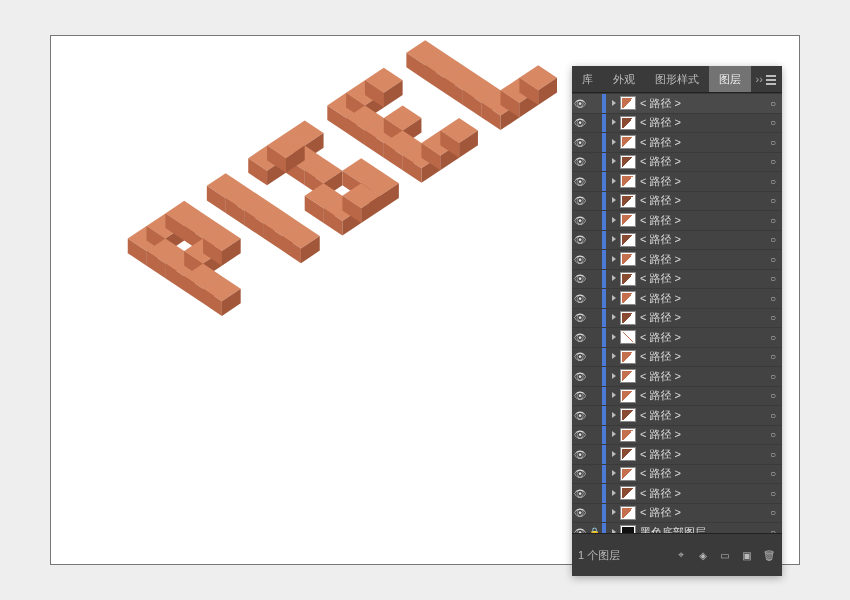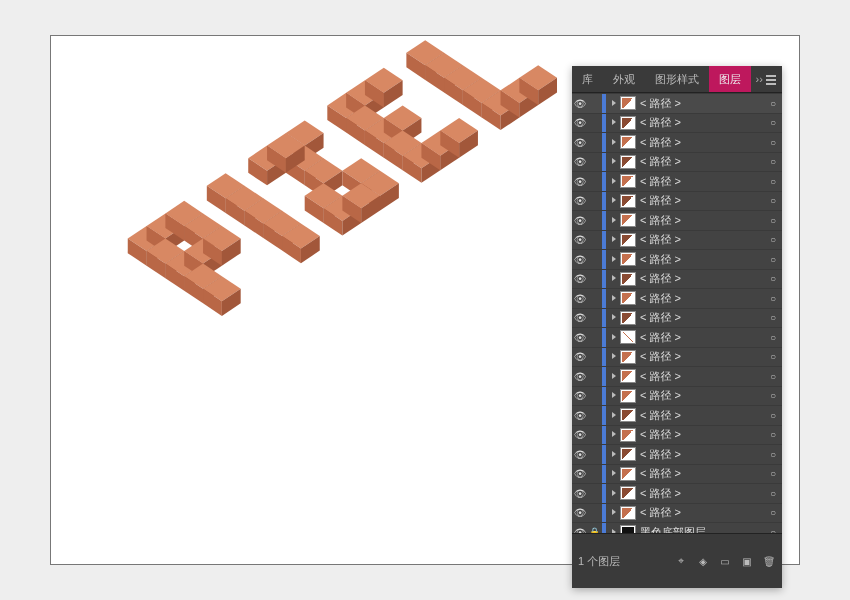--- a/index.html
+++ b/index.html
@@ -1,38 +1,38 @@
 <!DOCTYPE html>
 <html><head>
 <meta charset="utf-8">
 <style>
   html,body{margin:0;padding:0;width:850px;height:600px;background:#eeeeee;font-family:"Microsoft YaHei",Arial,sans-serif;overflow:hidden}
   .frame{position:absolute;left:50px;top:35px;width:750px;height:530px;background:#fff;border:1px solid #777;box-sizing:border-box}
   .canvas{position:absolute;left:0;top:0;width:100%;height:100%;overflow:hidden}
   .panel{position:absolute;right:17px;top:30px;width:210px;background:#434343;color:#ccc;font-size:11px;box-shadow:0 2px 8px rgba(0,0,0,.3)}
   .tabs{display:flex;align-items:stretch;height:26px;border-bottom:1px solid #222;background:#3a3a3a}
   .tab{padding:0 10px;line-height:26px;color:#bbb;cursor:pointer}
-  .tab.active{background:#be185d;color:#eee}
+  .tab.active{background:#737373;color:#eee}
   .tab-more{flex:1;text-align:right;padding-right:6px;line-height:26px;color:#aaa}
   .rows{max-height:440px;overflow:hidden}
   .row{display:flex;align-items:center;height:18.5px;border-top:1px solid #3a3a3a;background:#434343}
   .row.sel{background:#4a4a4a}
   .row .eye{width:16px;text-align:center;color:#ddd;font-size:10px}
   .row .lock{width:14px;text-align:center;color:#bbb;font-size:9px}
   .row .bar{width:4px;align-self:stretch;background:#4b7bd6}
   .row .indent{width:14px;text-align:center;color:#999;font-size:8px}
   .row .thumb{width:14px;height:12px;border:1px solid #888;background:#fff;margin-right:4px;position:relative;flex:0 0 14px}
   .row .thumb::after{content:"";position:absolute;inset:1px}
   .th-diag-o::after{background:linear-gradient(135deg,#c4704e 0 50%,#fff 50% 100%)}
   .th-diag-d::after{background:linear-gradient(135deg,#8a4b33 0 50%,#fff 50% 100%)}
   .th-diag-m::after{background:linear-gradient(45deg,#fff 0 48%,#c4704e 48% 52%,#fff 52% 100%)}
   .th-black::after{background:#111}
   .row .name{flex:1;white-space:nowrap;overflow:hidden;color:#ddd}
   .row .targ{width:18px;text-align:center;color:#bbb;font-size:10px}
-  .footer{display:flex;align-items:center;height:22px;border-top:1px solid #222;background:#3a3a3a;padding:16px 6px;gap:8px}
+  .footer{display:flex;align-items:center;height:22px;border-top:1px solid #222;background:#3a3a3a;padding:10px 6px;gap:8px}
   .footer .lbl{flex:1;color:#bbb}
   .footer .ico{width:14px;text-align:center;color:#bbb;font-size:10px;cursor:pointer}
   .tri{display:inline-block;width:0;height:0;border-style:solid;border-width:3px 0 3px 4px;border-color:transparent transparent transparent #bbb;margin-left:2px}
   .menu-icon{display:inline-block;width:10px;height:2px;background:#bbb;position:relative;vertical-align:middle}
   .menu-icon::before,.menu-icon::after{content:"";position:absolute;left:0;width:10px;height:2px;background:#bbb}
   .menu-icon::before{top:-4px}.menu-icon::after{top:4px}
 </style>
 </head>
 <body>
 

